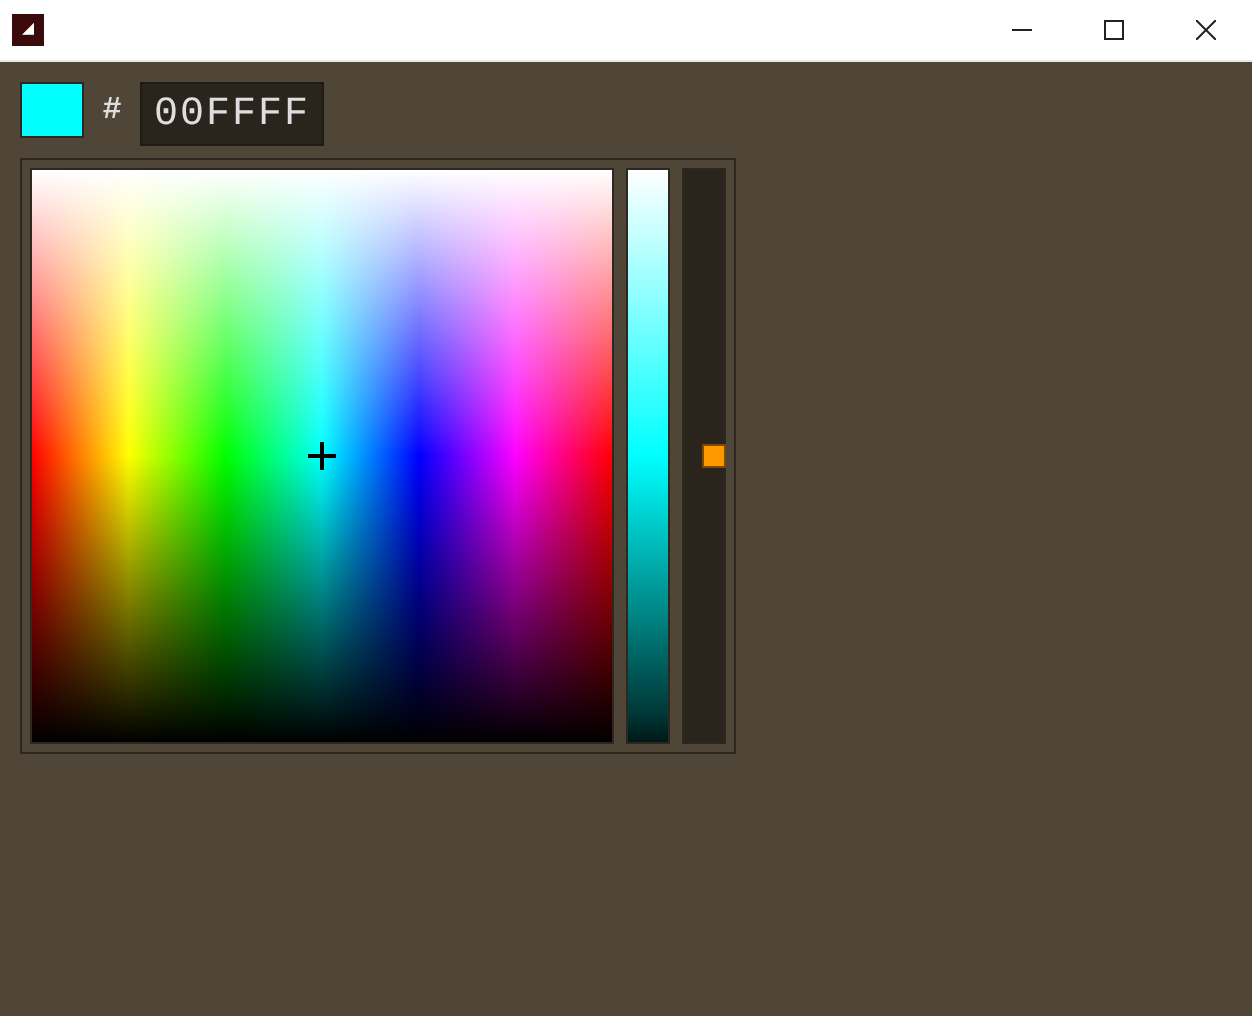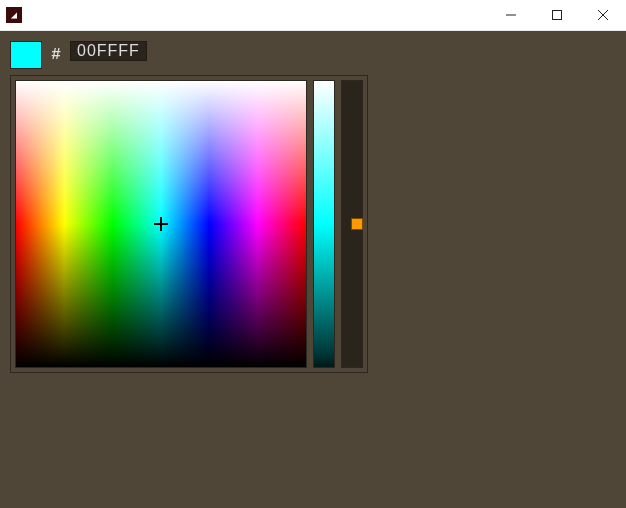--- a/index.html
+++ b/index.html
@@ -72,27 +72,27 @@
     height: 28px;
     color: #dedede;
     background: transparent;
     display:flex;
     align-items:center;
     justify-content:center;
     font-size: 16px;
     font-weight: bold;
   }
   .hex-input {
-    height: 20px;
+    height: 32px;
     padding: 0 6px;
     background: #2a241d;
     border: 1px solid #1f1b15;
     color: #dedede;
-    font-family: Liberation Sans, sans-serif;
-    font-size: 16px;
+    font-family: Liberation Mono, monospace;
+    font-size: 20px;
     letter-spacing: 1px;
     display:flex;
     align-items:center;
     min-width: 70px;
     box-sizing: border-box;
   }
   .picker-frame {
     width: 358px;
     height: 298px;
     border: 1px solid #2c2720;

